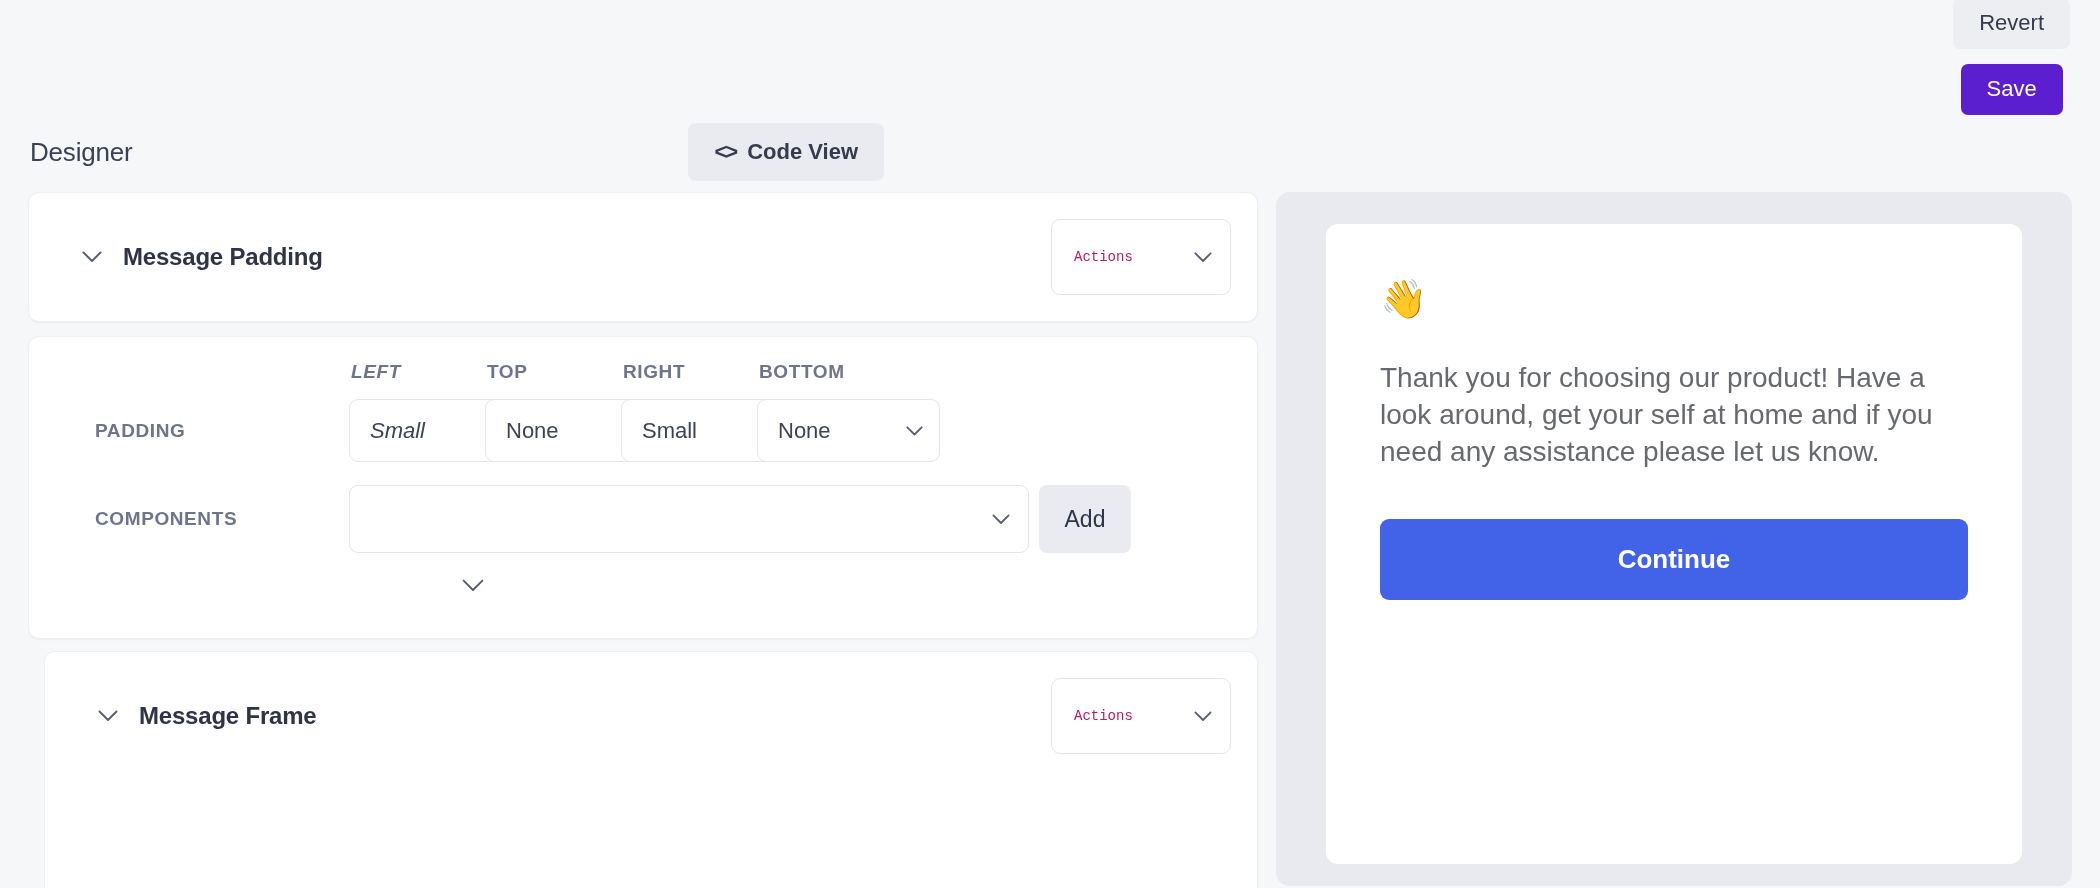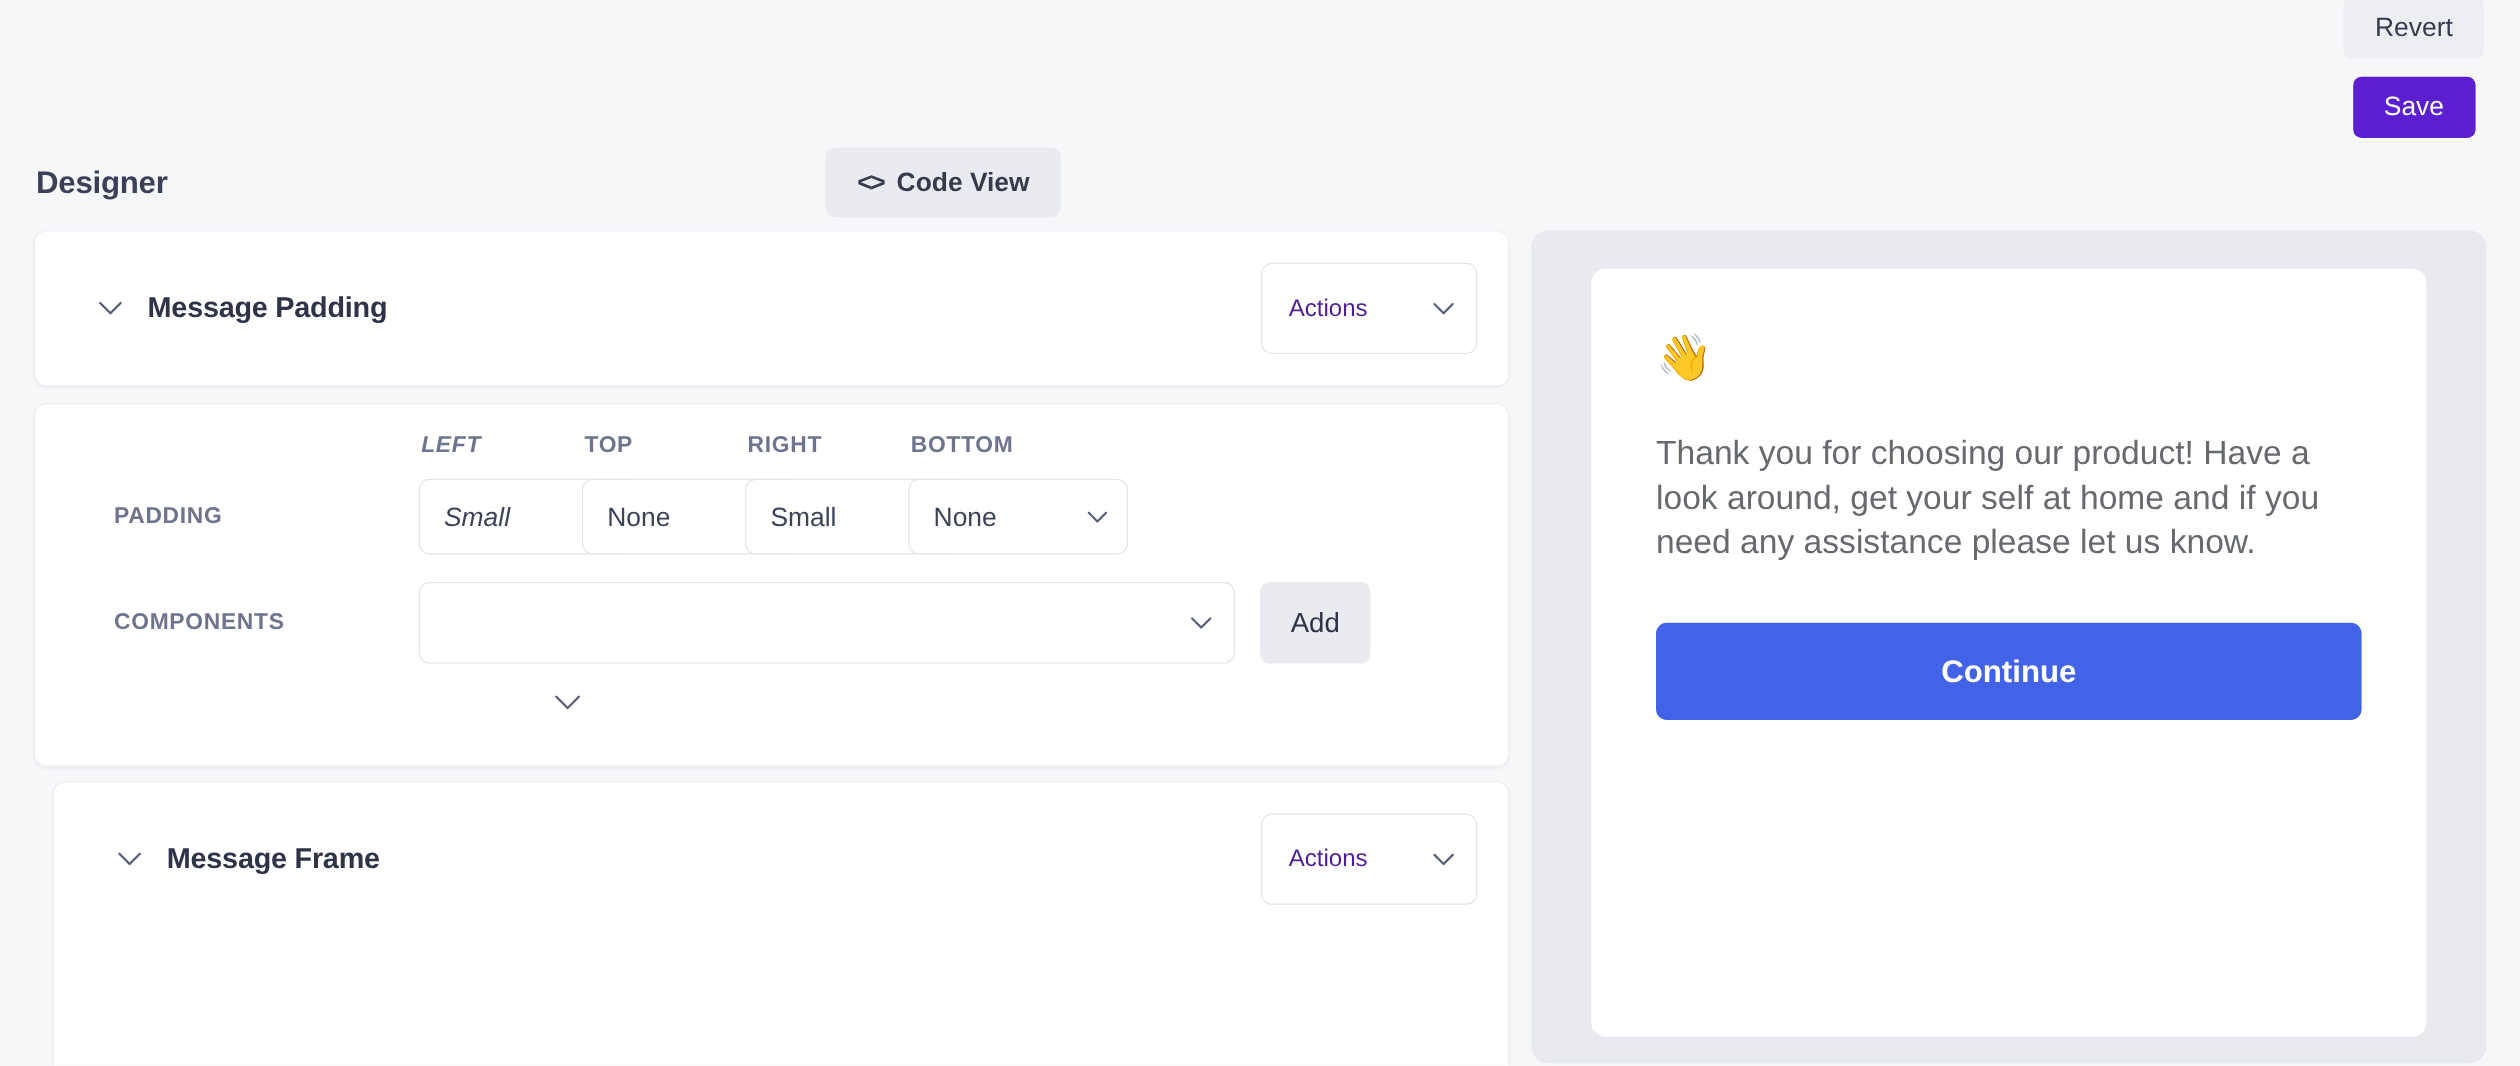--- a/index.html
+++ b/index.html
@@ -80,21 +80,21 @@
 
   
   .designer-bar {
     height: 80px;
     padding: 0 30px;
     display: flex;
     align-items: center;
   }
   .designer-label {
     font-size: 26px;
-    font-weight: bold;
+    font-weight: normal;
     color: #3b4059;
     letter-spacing: -0.2px;
   }
   .code-view-btn {
     margin-left: auto;
     margin-right: 1186px;
     background: #e9ebf1;
     border: none;
     border-radius: 8px;
     height: 58px;
@@ -166,22 +166,23 @@
     height: 76px;
     border: 1px solid #e2e5ec;
     border-radius: 9px;
     background: #ffffff;
     display: flex;
     align-items: center;
     padding: 0 18px 0 22px;
     cursor: pointer;
   }
   .actions-select .sel-text {
-    font-size: 20px;
-    color: #4c1d95;
+    font-size: 14px;
+    color: #be185d;
+    font-family: Liberation Mono, monospace;
   }
   .actions-select .sel-chev {
     margin-left: auto;
     color: #565c78;
     display: flex;
     align-items: center;
   }
 
   .gap-8 { height: 14px; }
   .gap-10 { height: 12px; }
@@ -275,21 +276,20 @@
   }
   .add-btn {
     background: #e9ebf1;
     border: none;
     border-radius: 8px;
     width: 92px;
     font-size: 23px;
     font-family: "Liberation Sans", sans-serif;
     color: #2e3348;
     cursor: pointer;
-    margin-left: 11px;
   }
 
   .expand-more {
     margin-top: 26px;
     display: flex;
     justify-content: center;
     padding-right: 366px;
   }
   .expand-more .chev {
     color: #565c78;

